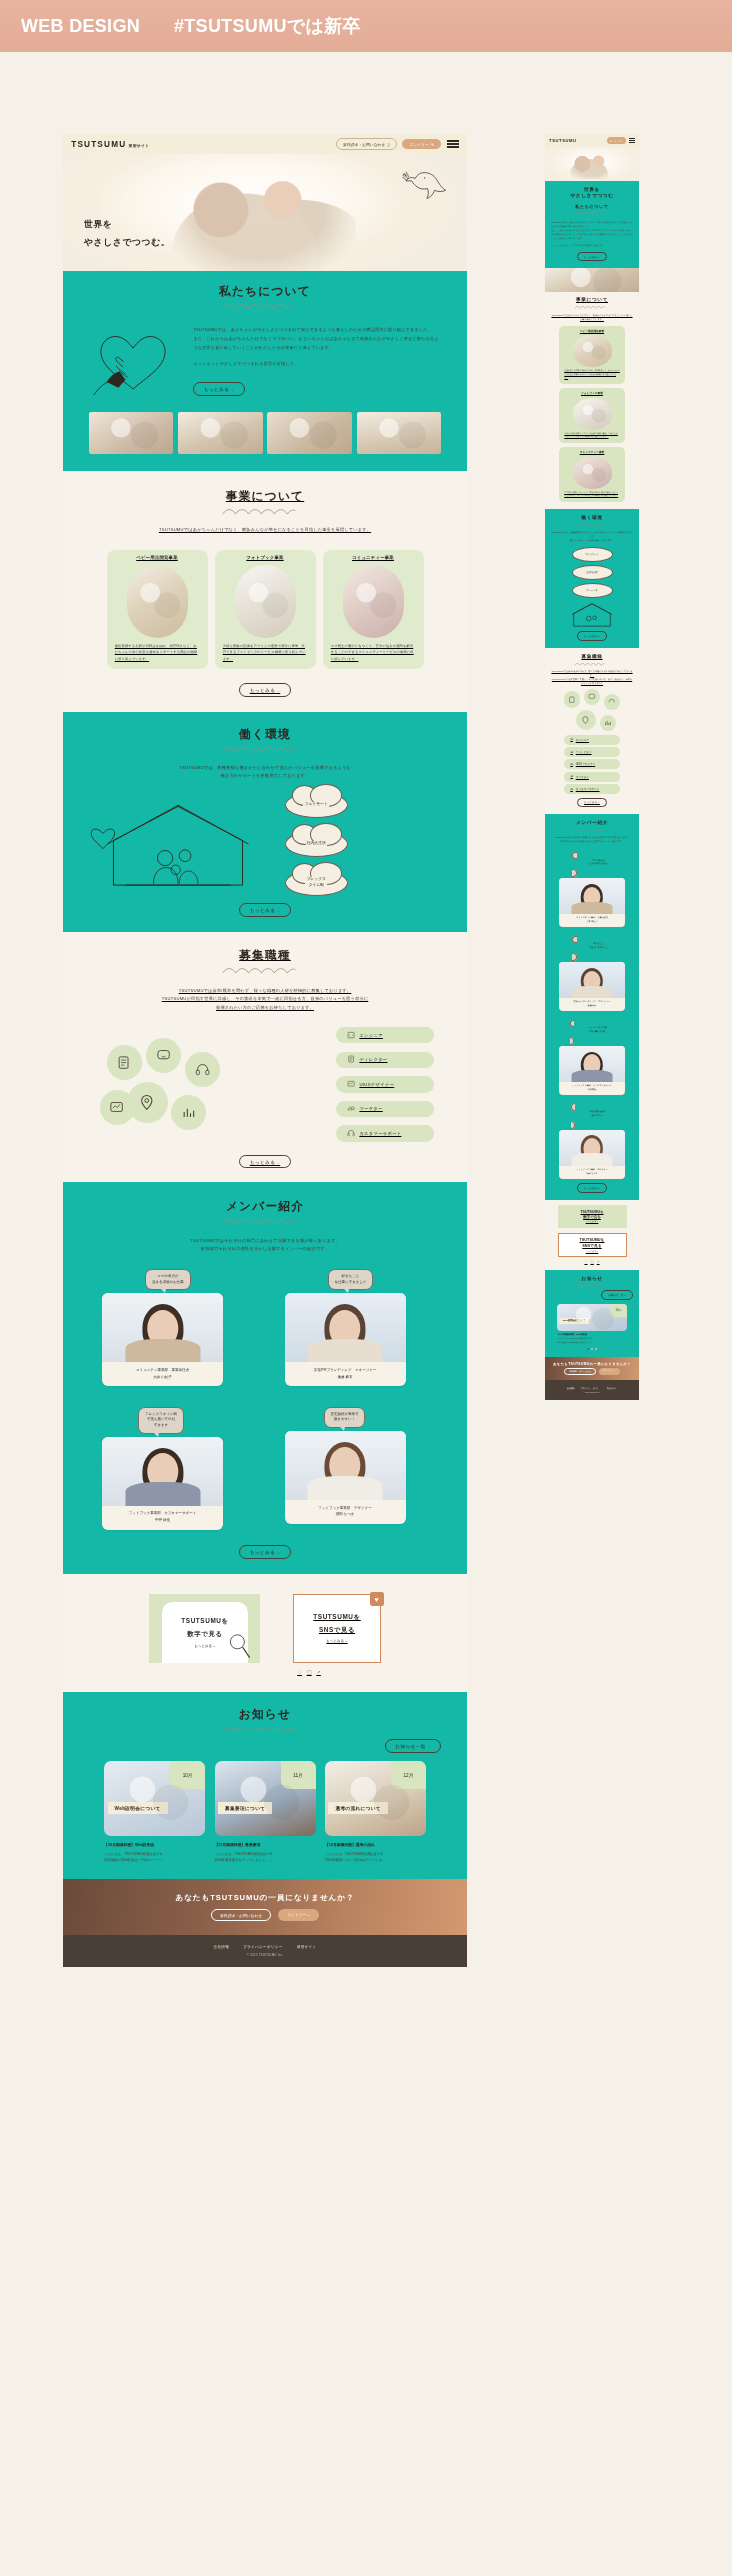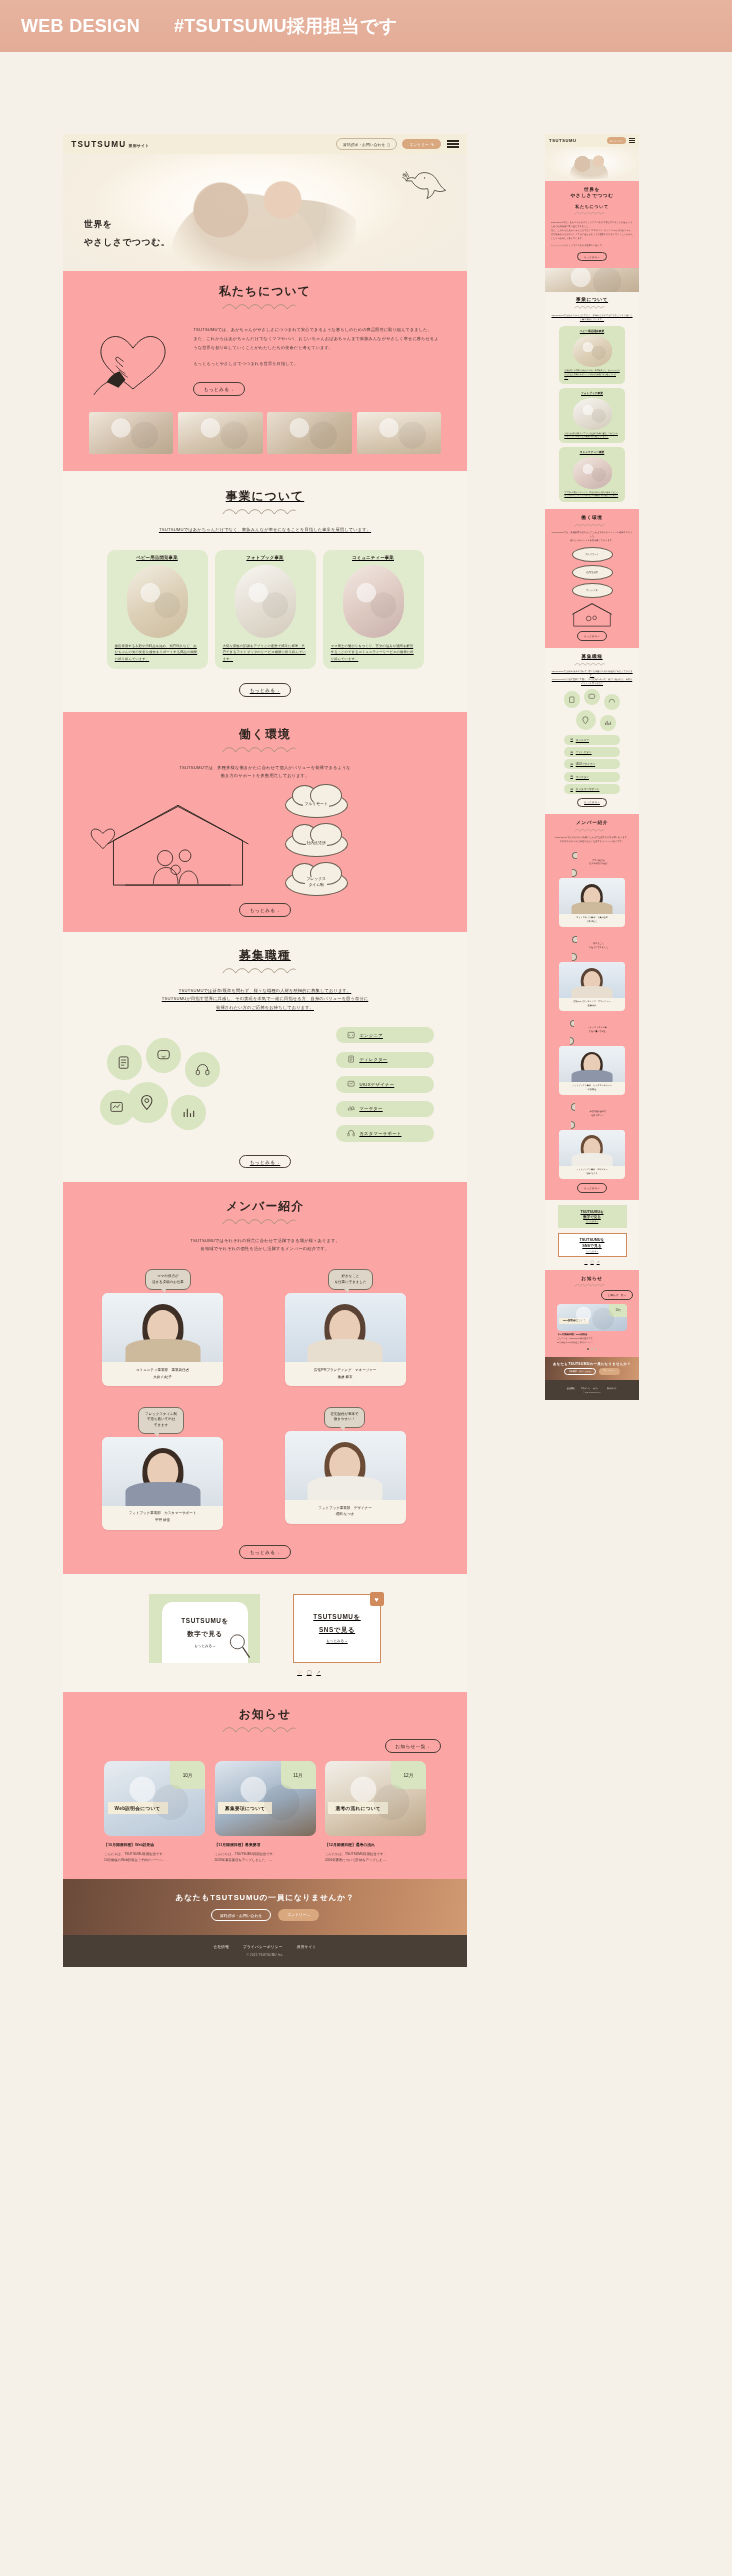--- a/index.html
+++ b/index.html
@@ -29,21 +29,21 @@
   .devlabel {
     width: 54px; height: 20px; border-radius: 10px;
     background: #e3ac96; color: #fff; font-size: 10px;
     display: flex; align-items: center; justify-content: center;
     letter-spacing: 0.6px;
   }
   .devlabel.pc { position: absolute; left: 82px; top: 98px; }
   .devlabel.sp { position: absolute; left: 557px; top: 98px; }
 
   
-  .cream { background: #fca5a5; }
+  .cream { background: #14b8a6; }
   .offwhite { background: #f7f2ea; text-decoration: underline; }
 
   .sec-title {
     font-size: 11.7px; font-weight: 700; color: #2e2620;
     text-align: center; letter-spacing: 1.2px;
   }
   .squiggle { display:block; margin: 2.9px auto 0; }
   .lead {
     font-size: 4.2px; color: #403a33; text-align: center;
     line-height: 1.95; letter-spacing: 0.2px;
@@ -243,21 +243,21 @@
 
   .row { display:flex; }
   .center { display:flex; justify-content:center; }
   .stack { display:flex; flex-direction:column; }
 </style>
 </head>
 <body>
 
 <div class="banner">
   <span>WEB DESIGN</span>
-  <span>#TSUTSUMU採用担当です</span>
+  <span>#TSUTSUMUでは新卒</span>
 </div>
 
 <div class="stage">
 
   <div class="devlabel pc">PC</div>
   <div class="devlabel sp">SP</div>
 
   <div class="pc-col">
 
     <div class="siteheader">

